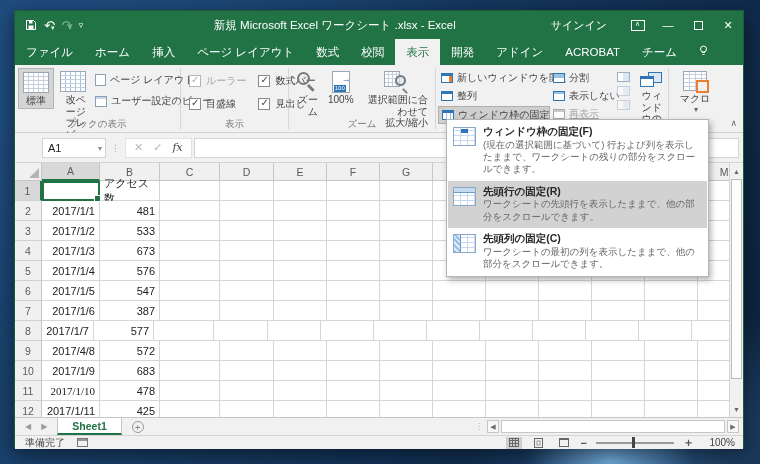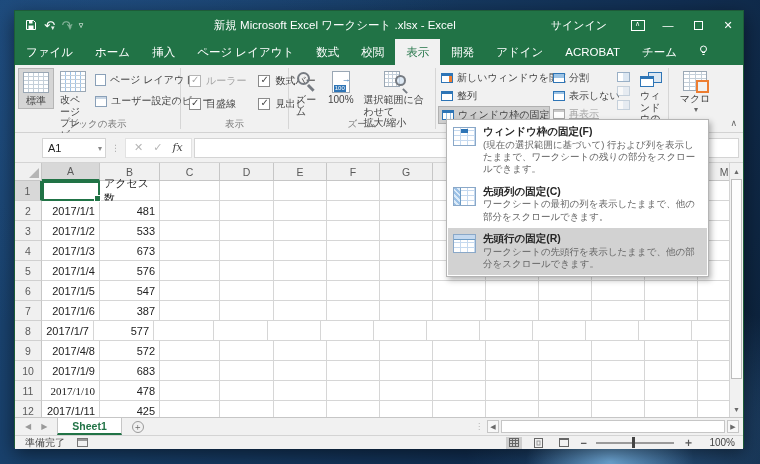--- a/index.html
+++ b/index.html
@@ -30,21 +30,21 @@
 .tabrow{position:absolute;left:0;top:28px;width:100%;height:26px;background:#217346;display:flex;align-items:stretch;color:#fff;}
 .rtab{padding:0 11px;display:flex;align-items:center;font-size:11.5px;white-space:nowrap;}
 .rtab.active{background:#f1f1f1;color:#217346;}
 .rtab .bulb{margin-right:4px;display:inline-block;}
 
 .ribbon{position:absolute;left:0;top:54px;width:100%;height:68px;background:#f1f1f1;border-bottom:1px solid #d2d2d2;display:flex;align-items:stretch;}
 .rgroup{position:relative;display:flex;flex-direction:column;padding:3px 2px 0 2px;}
 .rg-label{position:absolute;bottom:1px;left:0;right:0;text-align:center;font-size:9.5px;color:#7a7a7a;white-space:nowrap;}
 .vsep{width:1px;background:#d6d6d6;margin:3px 0;}
 .rg-content{display:flex;flex:1;align-items:flex-start;}
-.bigbtn{display:flex;flex-direction:column;align-items:center;padding:3px 4px 1px;margin:0 1px;font-size:10px;color:#444;text-align:left;white-space:pre-line;line-height:1.15;}
+.bigbtn{display:flex;flex-direction:column;align-items:center;padding:3px 4px 1px;margin:0 1px;font-size:10px;color:#444;text-align:right;white-space:pre-line;line-height:1.15;}
 .bigbtn.selected{background:#d5d5d5;border:1px solid #b5b5b5;}
 .grid-ic{width:26px;height:21px;background:#fff;border:1px solid #9aa7b4;margin-bottom:2px;
   background-image:repeating-linear-gradient(0deg,transparent 0 3px,#c4cfd9 3px 4px),repeating-linear-gradient(90deg,transparent 0 4px,#c4cfd9 4px 5px);}
 .grid-ic.pbp{background-image:repeating-linear-gradient(0deg,transparent 0 3px,#c4cfd9 3px 4px),repeating-linear-gradient(90deg,transparent 0 4px,#9ec3e8 4px 5px);}
 .smallcol{display:flex;flex-direction:column;gap:7px;margin-left:4px;margin-top:5px;}
 .smallbtn{display:flex;align-items:center;gap:4px;font-size:10px;color:#444;white-space:nowrap;}
 .pg-ic{width:11px;height:12px;background:#fff;border:1px solid #8aa0b8;display:inline-block;}
 .cv-ic{width:12px;height:11px;background:#fff;border:1px solid #8aa0b8;display:inline-block;box-shadow:inset 0 2px 0 #c9d6e4;}
 .cbcol{display:flex;flex-direction:column;gap:9px;margin:6px 6px 0 6px;}
 .cbitem{display:flex;align-items:center;gap:5px;font-size:10px;color:#444;white-space:nowrap;}
@@ -585,32 +585,32 @@
   </div>
 
   <div class="menu" id="freezemenu">
       <div class="mitem">
         <span class="fm-icon panes"></span>
         <div>
           <div class="mtitle">ウィンドウ枠の固定(F)</div>
           <div class="mdesc">(現在の選択範囲に基づいて) 行および列を表示したままで、ワークシートの残りの部分をスクロールできます。</div>
         </div>
       </div>
+      <div class="mitem hl">
+        <span class="fm-icon toprow"></span>
+        <div>
+          <div class="mtitle">先頭行の固定(R)</div>
+          <div class="mdesc">ワークシートの先頭行を表示したままで、他の部分をスクロールできます。</div>
+        </div>
+      </div>
       <div class="mitem">
         <span class="fm-icon firstcol"></span>
         <div>
           <div class="mtitle">先頭列の固定(C)</div>
           <div class="mdesc">ワークシートの最初の列を表示したままで、他の部分をスクロールできます。</div>
-        </div>
-      </div>
-      <div class="mitem hl">
-        <span class="fm-icon toprow"></span>
-        <div>
-          <div class="mtitle">先頭行の固定(R)</div>
-          <div class="mdesc">ワークシートの先頭行を表示したままで、他の部分をスクロールできます。</div>
         </div>
       </div>
     </div>
 
   <div class="tabsbar">
     <div class="navarrows">
       <span>◀</span>
       <span>▶</span>
     </div>
     <div class="sheettab">Sheet1</div>

